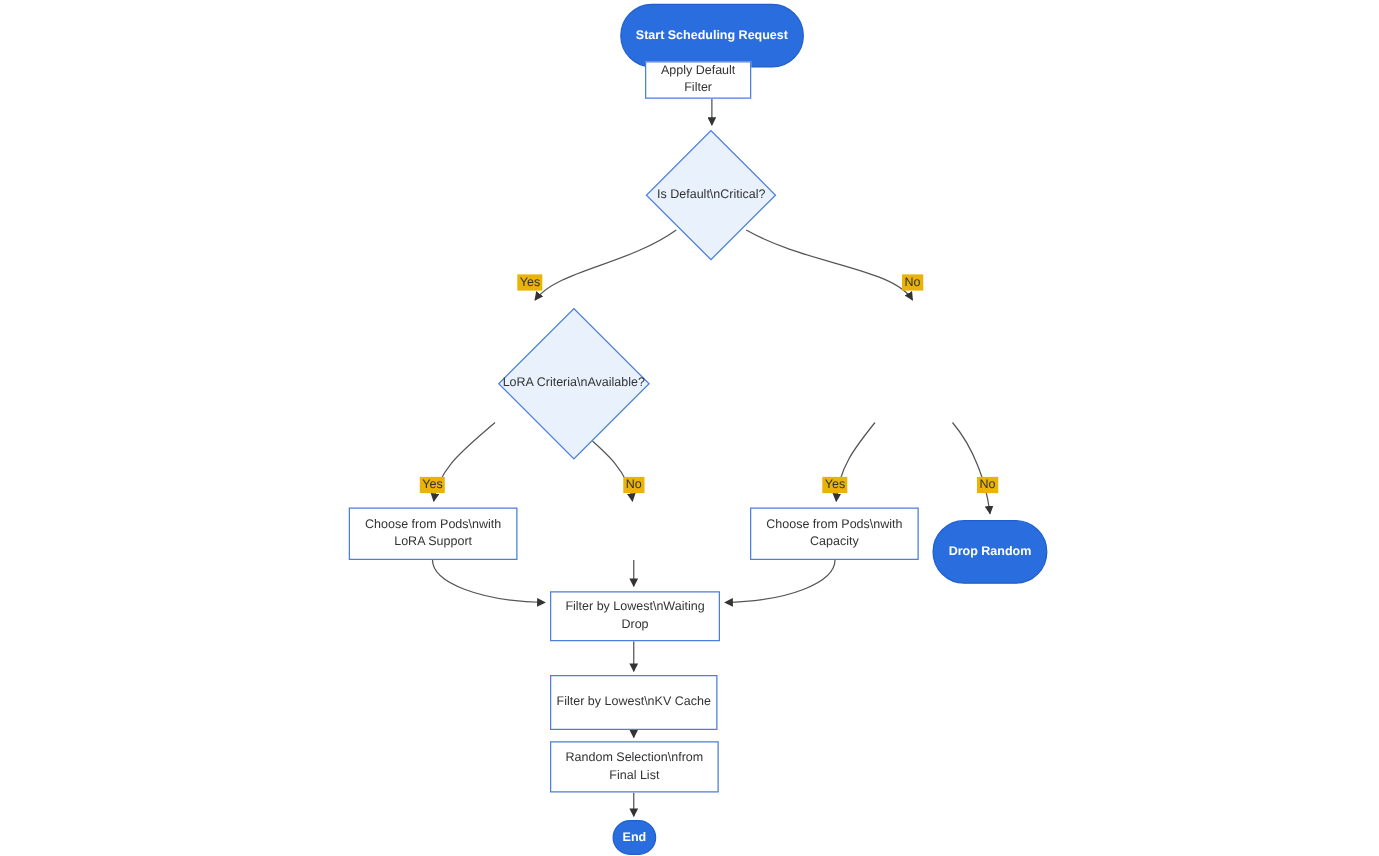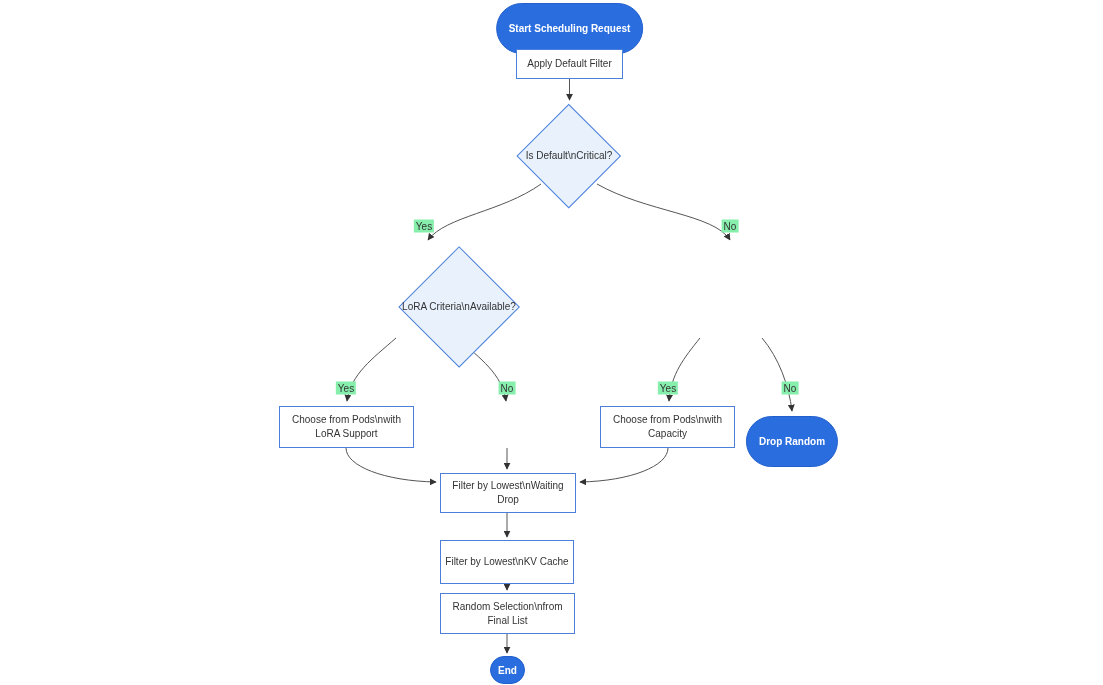--- a/index.html
+++ b/index.html
@@ -30,21 +30,21 @@
   .pill{
     position:absolute;transform:translateX(-50%);
     background:#2a6ddf;border:1px solid #2160cc;color:#fff;
     border-radius:999px;padding:19px 12px;font-size:10px;font-weight:700;
     white-space:nowrap;text-align:center;box-sizing:border-box;
   }
   .pill.end-pill{transform:none;left:490px;top:656px;width:35px;height:28px;
     padding:0;display:flex;align-items:center;justify-content:center;border-radius:16px;}
   .edge-label{
     position:absolute;transform:translate(-50%,-50%);
-    background:#86efac;color:#333;font-size:10px;line-height:13px;
+    background:#eab308;color:#333;font-size:10px;line-height:13px;
     padding:0 2px;white-space:nowrap;
   }
 </style>
 </head>
 <body>
 
 <div id="canvas">
 
   <svg class="edges">
     <defs>
@@ -67,21 +67,21 @@
       <path marker-end="url(#arrow)" d="M507,513 L507,537"></path>
       <path marker-end="url(#arrow)" d="M507,568 L507,590"></path>
       <path marker-end="url(#arrow)" d="M507,634 L507,653"></path>
     </g>
   </svg>
 
   <div class="node pill" style="left:569.5px;top:3px;">
     <span>Start Scheduling Request</span>
   </div>
 
-  <div class="node rect" style="left:516px;top:49px;width:107px;height:30px;">
+  <div class="node rect" style="left:516px;top:49px;width:85px;height:30px;">
     <span>Apply Default Filter</span>
   </div>
 
   <div class="node diamond" style="left:517px;top:104px;width:104px;height:104px;">
     <div class="shape"></div>
     <div class="dlabel">Is Default\nCritical?</div>
   </div>
 
   <div class="node diamond" style="left:366px;top:246px;width:122px;height:122px;margin-left:32px;">
     <div class="shape"></div>

